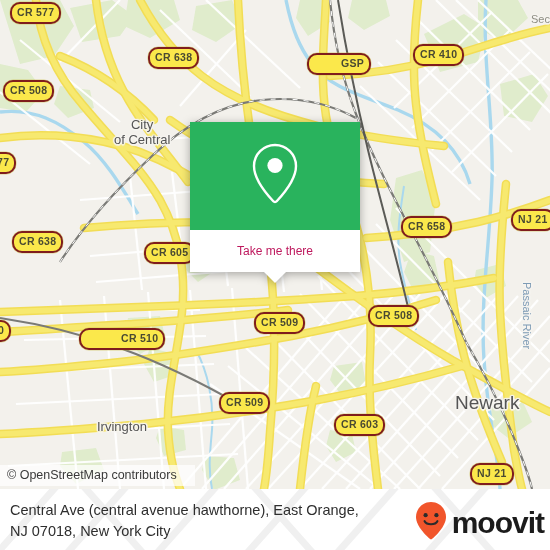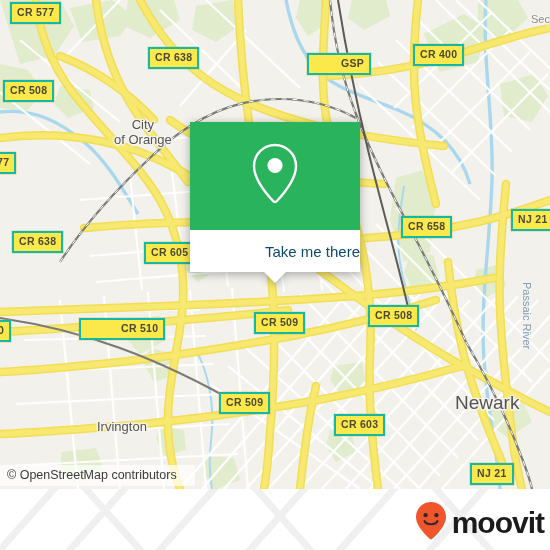--- a/index.html
+++ b/index.html
@@ -12,22 +12,22 @@
 
   
   .map{position:absolute;left:0;top:0;width:550px;height:489px;overflow:hidden;background:#f3f1ec;}
   .map-canvas{position:absolute;left:0;top:0;width:550px;height:489px;}
   .map-canvas svg{display:block;}
 
   
   .shield{
     position:absolute;
     background:#fbe84b;
-    border:2px solid #14b8a6;
-    border-radius:0;
+    border:2px solid #7f1d1d;
+    border-radius:10px;
     color:#4a4a32;
     font-size:10.5px;
     font-weight:bold;
     letter-spacing:.3px;
     line-height:1;
     padding:3px 5px 4px 5px;
     white-space:nowrap;
     box-sizing:border-box;
     box-shadow:0 0 0 .5px rgba(200,185,60,.55);
   }
@@ -52,22 +52,22 @@
   .popup{
     position:absolute;left:190px;top:122px;width:170px;
     filter:drop-shadow(0 2px 5px rgba(0,0,0,.32));
   }
   .popup-head{
     height:108px;background:#29b35d;
     display:flex;align-items:center;justify-content:center;
   }
   .popup-foot{
     height:42px;background:#ffffff;
-    display:flex;align-items:center;justify-content:flex-end;
-    color:#0c4a6e;font-size:15px;
+    display:flex;align-items:center;justify-content:center;
+    color:#be185d;font-size:12px;
   }
   .popup-tip{
     position:absolute;left:50%;top:150px;margin-left:-11px;
     width:0;height:0;
     border-left:11px solid transparent;
     border-right:11px solid transparent;
     border-top:11px solid #ffffff;
   }
 
   
@@ -291,40 +291,40 @@
         <g fill="none" stroke="#5b5b57" stroke-width="2">
           <path d="M338 0 C346 50 356 100 368 150 C382 208 398 262 410 316"></path>
         </g>
       </svg>
     </div>
 
     <div>
       <div class="shield" style="left:10px;top:2px;">CR 577</div>
       <div class="shield" style="left:148px;top:47px;">CR 638</div>
       <div class="shield" style="left:307px;top:53px;padding-left:32px;">GSP</div>
-      <div class="shield" style="left:413px;top:44px;">CR 400</div>
+      <div class="shield" style="left:413px;top:44px;">CR 410</div>
       <div class="shield" style="left:3px;top:80px;">CR 508</div>
       <div class="shield" style="left:-10px;top:152px;">77</div>
       <div class="shield" style="left:511px;top:209px;">NJ 21</div>
       <div class="shield" style="left:385px;top:216px;margin-left:16px;">CR 658</div>
       <div class="shield" style="left:12px;top:231px;">CR 638</div>
       <div class="shield" style="left:144px;top:242px;">CR 605</div>
       <div class="shield" style="left:254px;top:312px;">CR 509</div>
       <div class="shield" style="left:368px;top:305px;">CR 508</div>
       <div class="shield" style="left:-9px;top:320px;">0</div>
-      <div class="shield" style="left:79px;top:318px;padding-left:40px;">CR 510</div>
+      <div class="shield" style="left:79px;top:328px;padding-left:40px;">CR 510</div>
       <div class="shield" style="left:219px;top:392px;">CR 509</div>
       <div class="shield" style="left:334px;top:414px;">CR 603</div>
       <div class="shield" style="left:470px;top:463px;">NJ 21</div>
     </div>
 
     <div>
       <div class="place mid" style="left:114px;top:118px;">
         <div>City</div>
-        <div>of Orange</div>
+        <div>of Central</div>
       </div>
       <div class="place big" style="left:455px;top:392px;">Newark</div>
       <div class="place mid" style="left:97px;top:420px;">Irvington</div>
       <div class="place vert" style="left:533px;top:282px;">Passaic River</div>
       <div class="place sml" style="left:531px;top:13px;">Seco</div>
     </div>
 
     <div class="popup">
       <div class="popup-head">
         <span>
@@ -352,20 +352,22 @@
         <path d="M240 90 L320 0"></path>
           <path d="M330 90 L410 0"></path>
           <path d="M420 90 L500 0"></path>
         <path d="M70 0 L150 90"></path>
           <path d="M240 0 L320 90"></path>
           <path d="M420 0 L500 90"></path>
       </g>
     </svg>
 
     <div class="footer-text">
+      <div>Central Ave (central avenue hawthorne), East Orange,</div>
+      <div>NJ 07018, New York City</div>
     </div>
 
     <div class="brand">
       <span>
         <svg width="34" height="40" viewBox="0 0 34 40" xmlns="http://www.w3.org/2000/svg" aria-hidden="true">
           <path d="M17 1 C8.7 1 2 7.7 2 16 C2 25.5 13.1 35.5 15.9 37.9 C16.5 38.4 17.5 38.4 18.1 37.9 C20.9 35.5 32 25.5 32 16 C32 7.7 25.3 1 17 1 Z" fill="#f1552b"></path>
           <circle cx="11.6" cy="14.2" r="2.1" fill="#2b2b2b"></circle>
           <circle cx="22.4" cy="14.2" r="2.1" fill="#2b2b2b"></circle>
           <path d="M10.6 20.2 C12.6 24.2 21.4 24.2 23.4 20.2" fill="none" stroke="#2b2b2b" stroke-width="2.1" stroke-linecap="round"></path>
         </svg>

